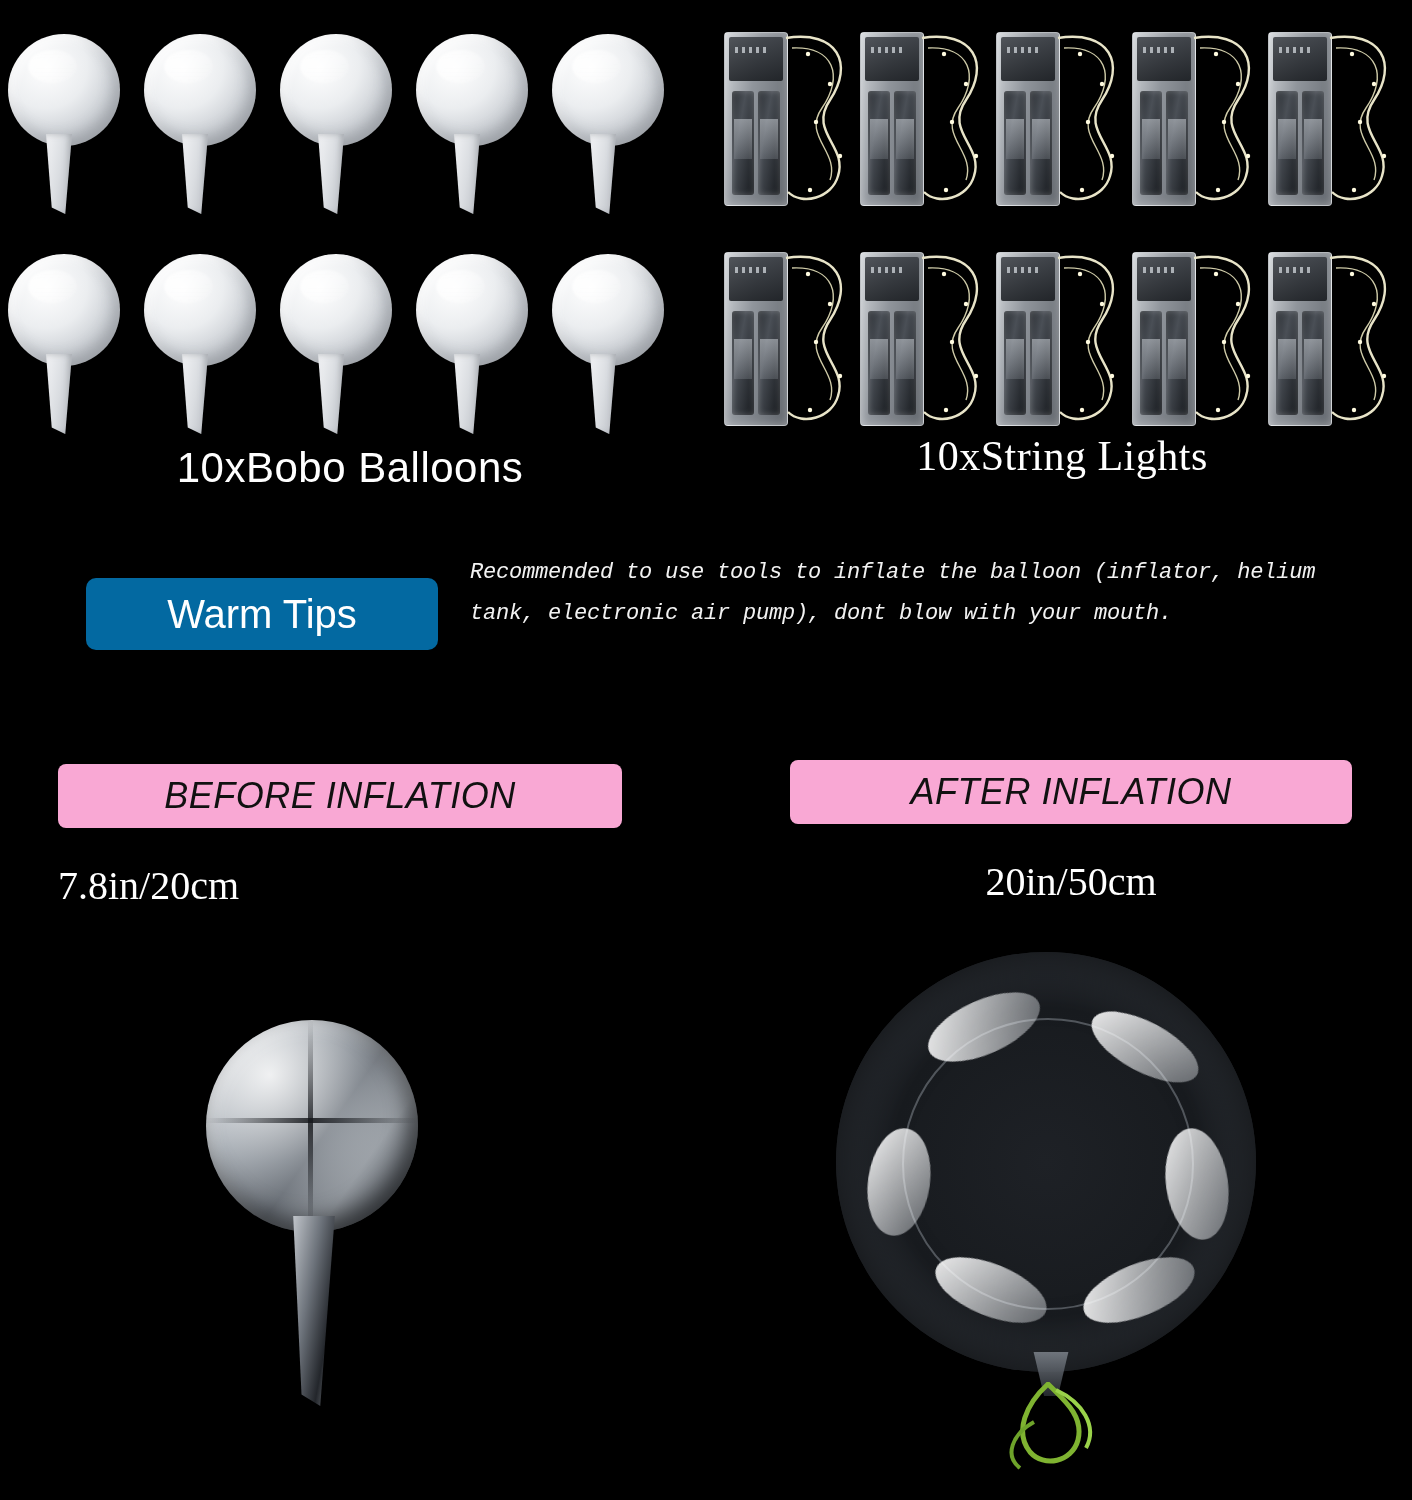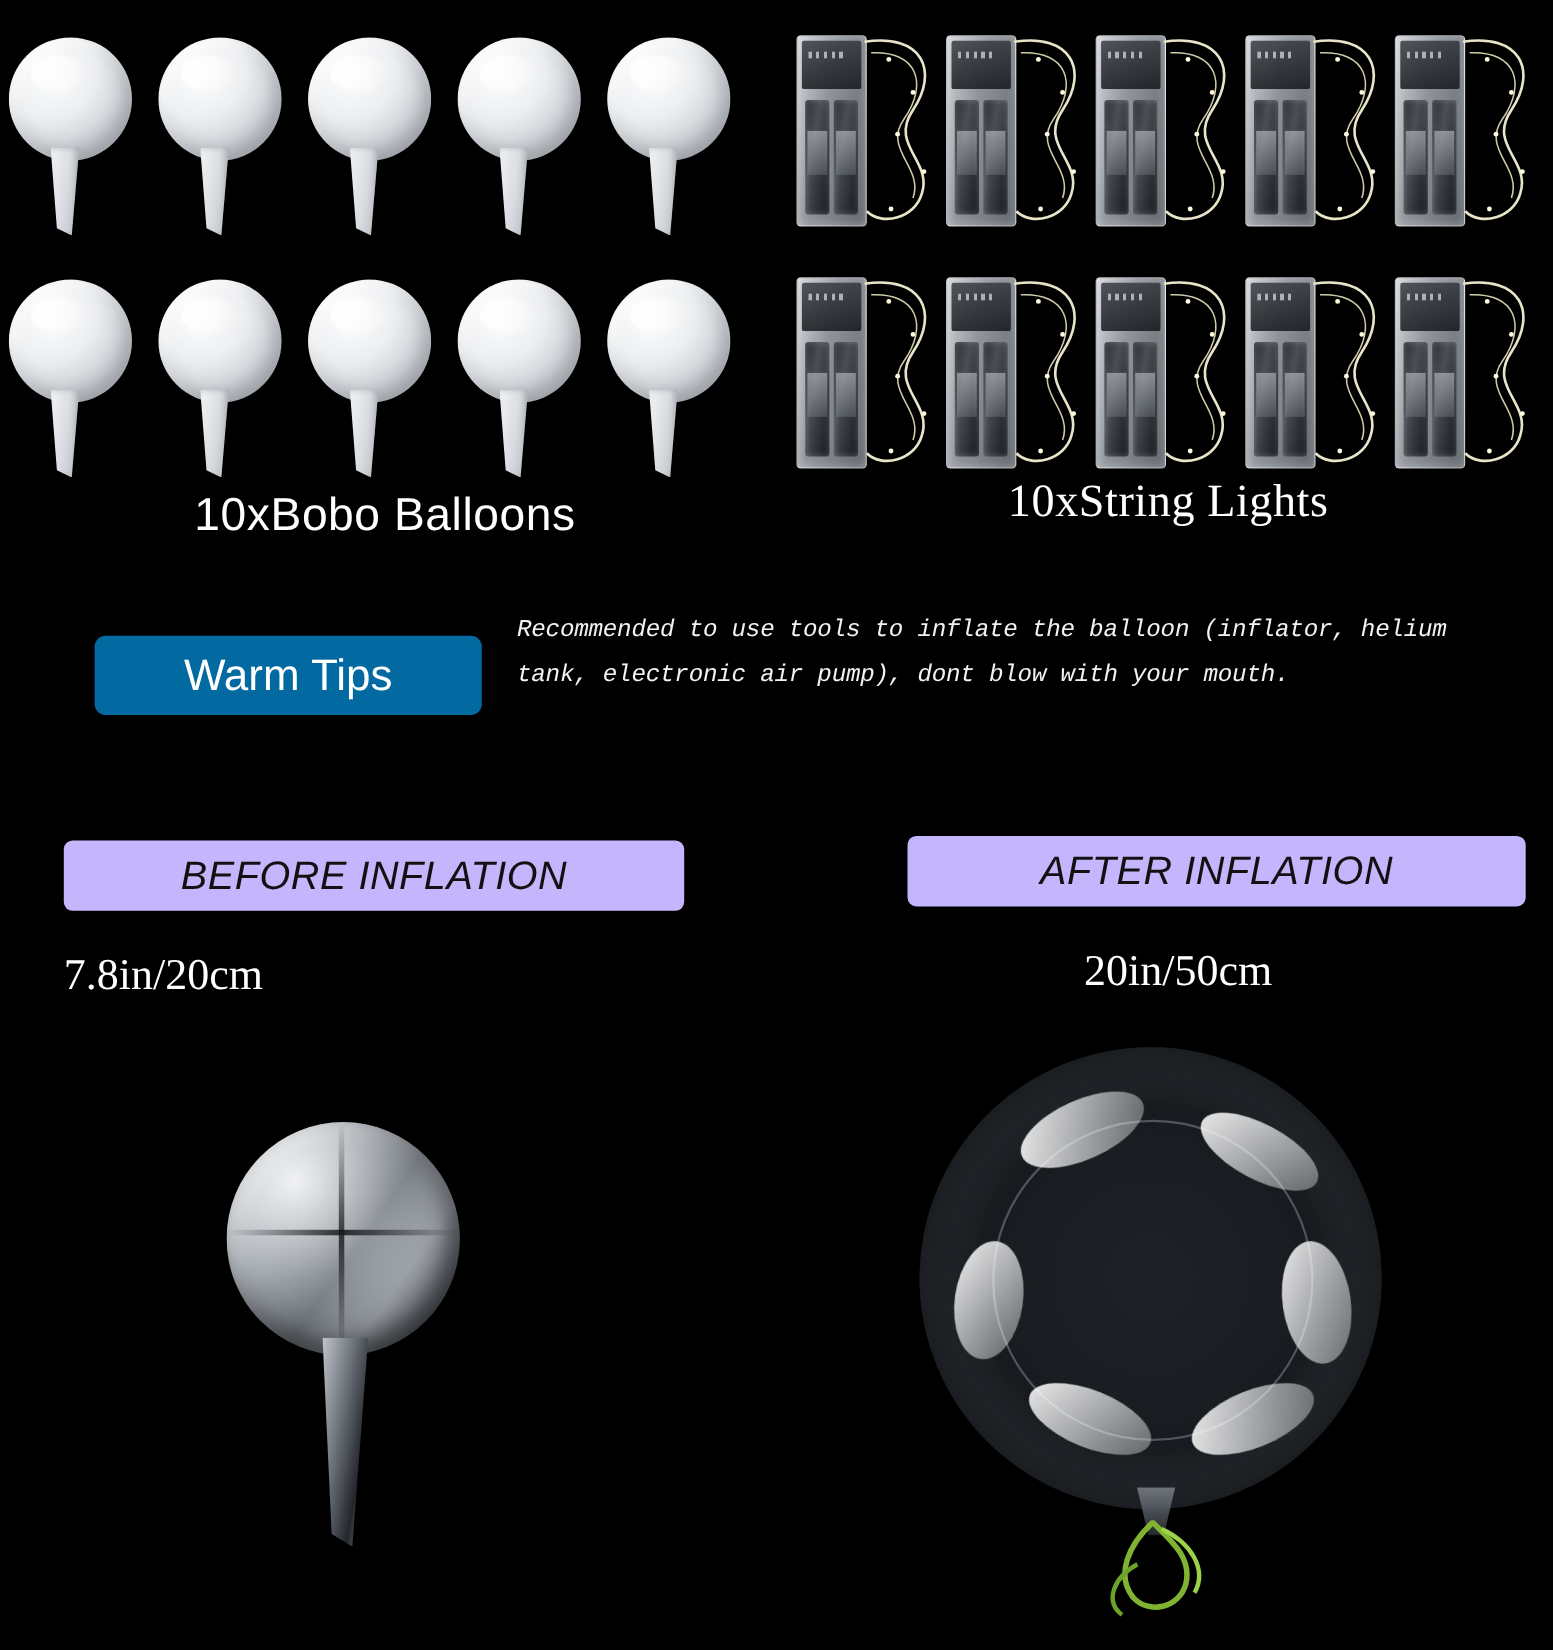--- a/index.html
+++ b/index.html
@@ -184,35 +184,35 @@
     font-size: 22px;
     line-height: 41px;
     color: #f2f2f2;
     letter-spacing: -0.2px;
   }
 
   
   .label-plate {
     position: absolute;
     height: 64px;
-    background: #c4b5fd;
+    background: #f9a8d4;
     border-radius: 8px;
     display: flex;
     align-items: center;
     justify-content: center;
   }
   .label-plate span {
     font-family: "Liberation Sans", sans-serif;
     font-style: italic;
     font-size: 36px;
     color: #111111;
     letter-spacing: 0.5px;
   }
   #before-plate { left: 58px; top: 764px; width: 564px; }
-  #after-plate  { left: 790px; top: 760px; width: 562px; margin-left: 35px; }
+  #after-plate  { left: 790px; top: 760px; width: 562px; }
 
   .size-text {
     position: absolute;
     font-family: "Liberation Serif", serif;
     font-size: 40px;
     color: #ffffff;
   }
   #before-size { left: 58px; top: 862px; width: 564px; text-align: left; }
   #after-size  { left: 790px; top: 858px; width: 562px; text-align: center; }
 

